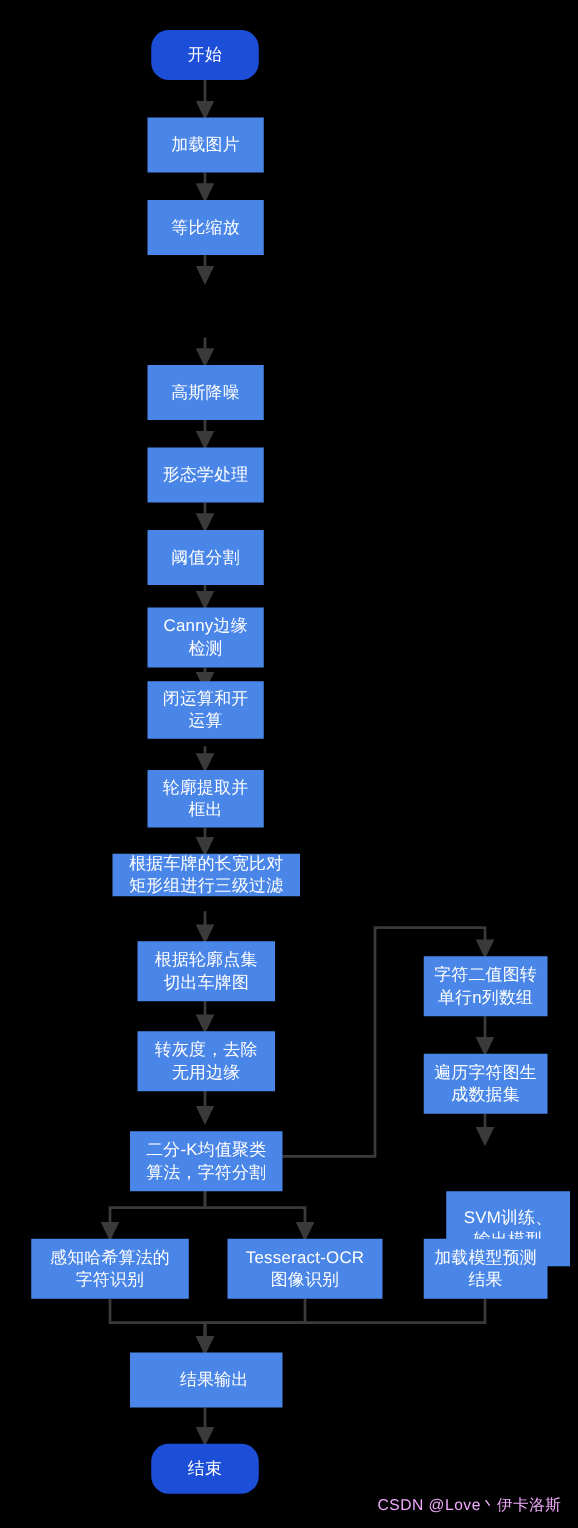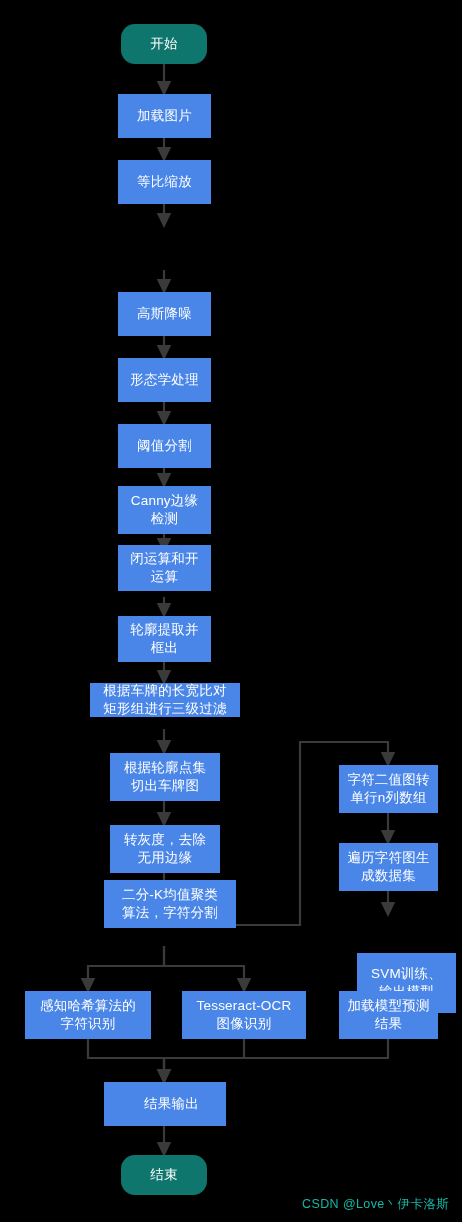--- a/index.html
+++ b/index.html
@@ -37,26 +37,26 @@
     letter-spacing: 0.2px;
     font-weight: 400;
     z-index: 2;
     white-space: pre-line;
     padding: 0 3px;
   }
   .node.process {
     background: #4a86e8;
   }
   .node.terminator {
-    background: #0f766e;
+    background: #1d4ed8;
     border-radius: 14px;
   }
   .watermark {
     position: absolute;
-    color: #14b8a6;
+    color: #f0abfc;
     font-size: 12.5px;
     letter-spacing: 0.4px;
     z-index: 3;
     white-space: nowrap;
   }
 </style>
 </head>
 <body>
 
 <div id="flow-root">
@@ -111,21 +111,21 @@
   <div class="node process" style="left:118px;top:545px;width:93px;height:46px;">闭运算和开
 运算</div>
   <div class="node process" style="left:118px;top:616px;width:93px;height:46px;">轮廓提取并
 框出</div>
   <div class="node process" style="left:90px;top:683px;width:150px;height:34px;">根据车牌的长宽比对
 矩形组进行三级过滤</div>
   <div class="node process" style="left:110px;top:753px;width:110px;height:48px;">根据轮廓点集
 切出车牌图</div>
   <div class="node process" style="left:110px;top:825px;width:110px;height:48px;">转灰度，去除
 无用边缘</div>
-  <div class="node process" style="left:104px;top:880px;width:132px;height:48px;">二分-K均值聚类
+  <div class="node process" style="left:104px;top:905px;width:122px;height:48px;">二分-K均值聚类
 算法，字符分割</div>
   <div class="node process" style="left:25px;top:991px;width:126px;height:48px;">感知哈希算法的
 字符识别</div>
   <div class="node process" style="left:182px;top:991px;width:124px;height:48px;">Tesseract-OCR
 图像识别</div>
   <div class="node process" style="left:339px;top:765px;width:99px;height:48px;">字符二值图转
 单行n列数组</div>
   <div class="node process" style="left:339px;top:843px;width:99px;height:48px;">遍历字符图生
 成数据集</div>
   <div class="node process" style="left:357px;top:915px;width:99px;height:60px;margin-top:38px;">SVM训练、

